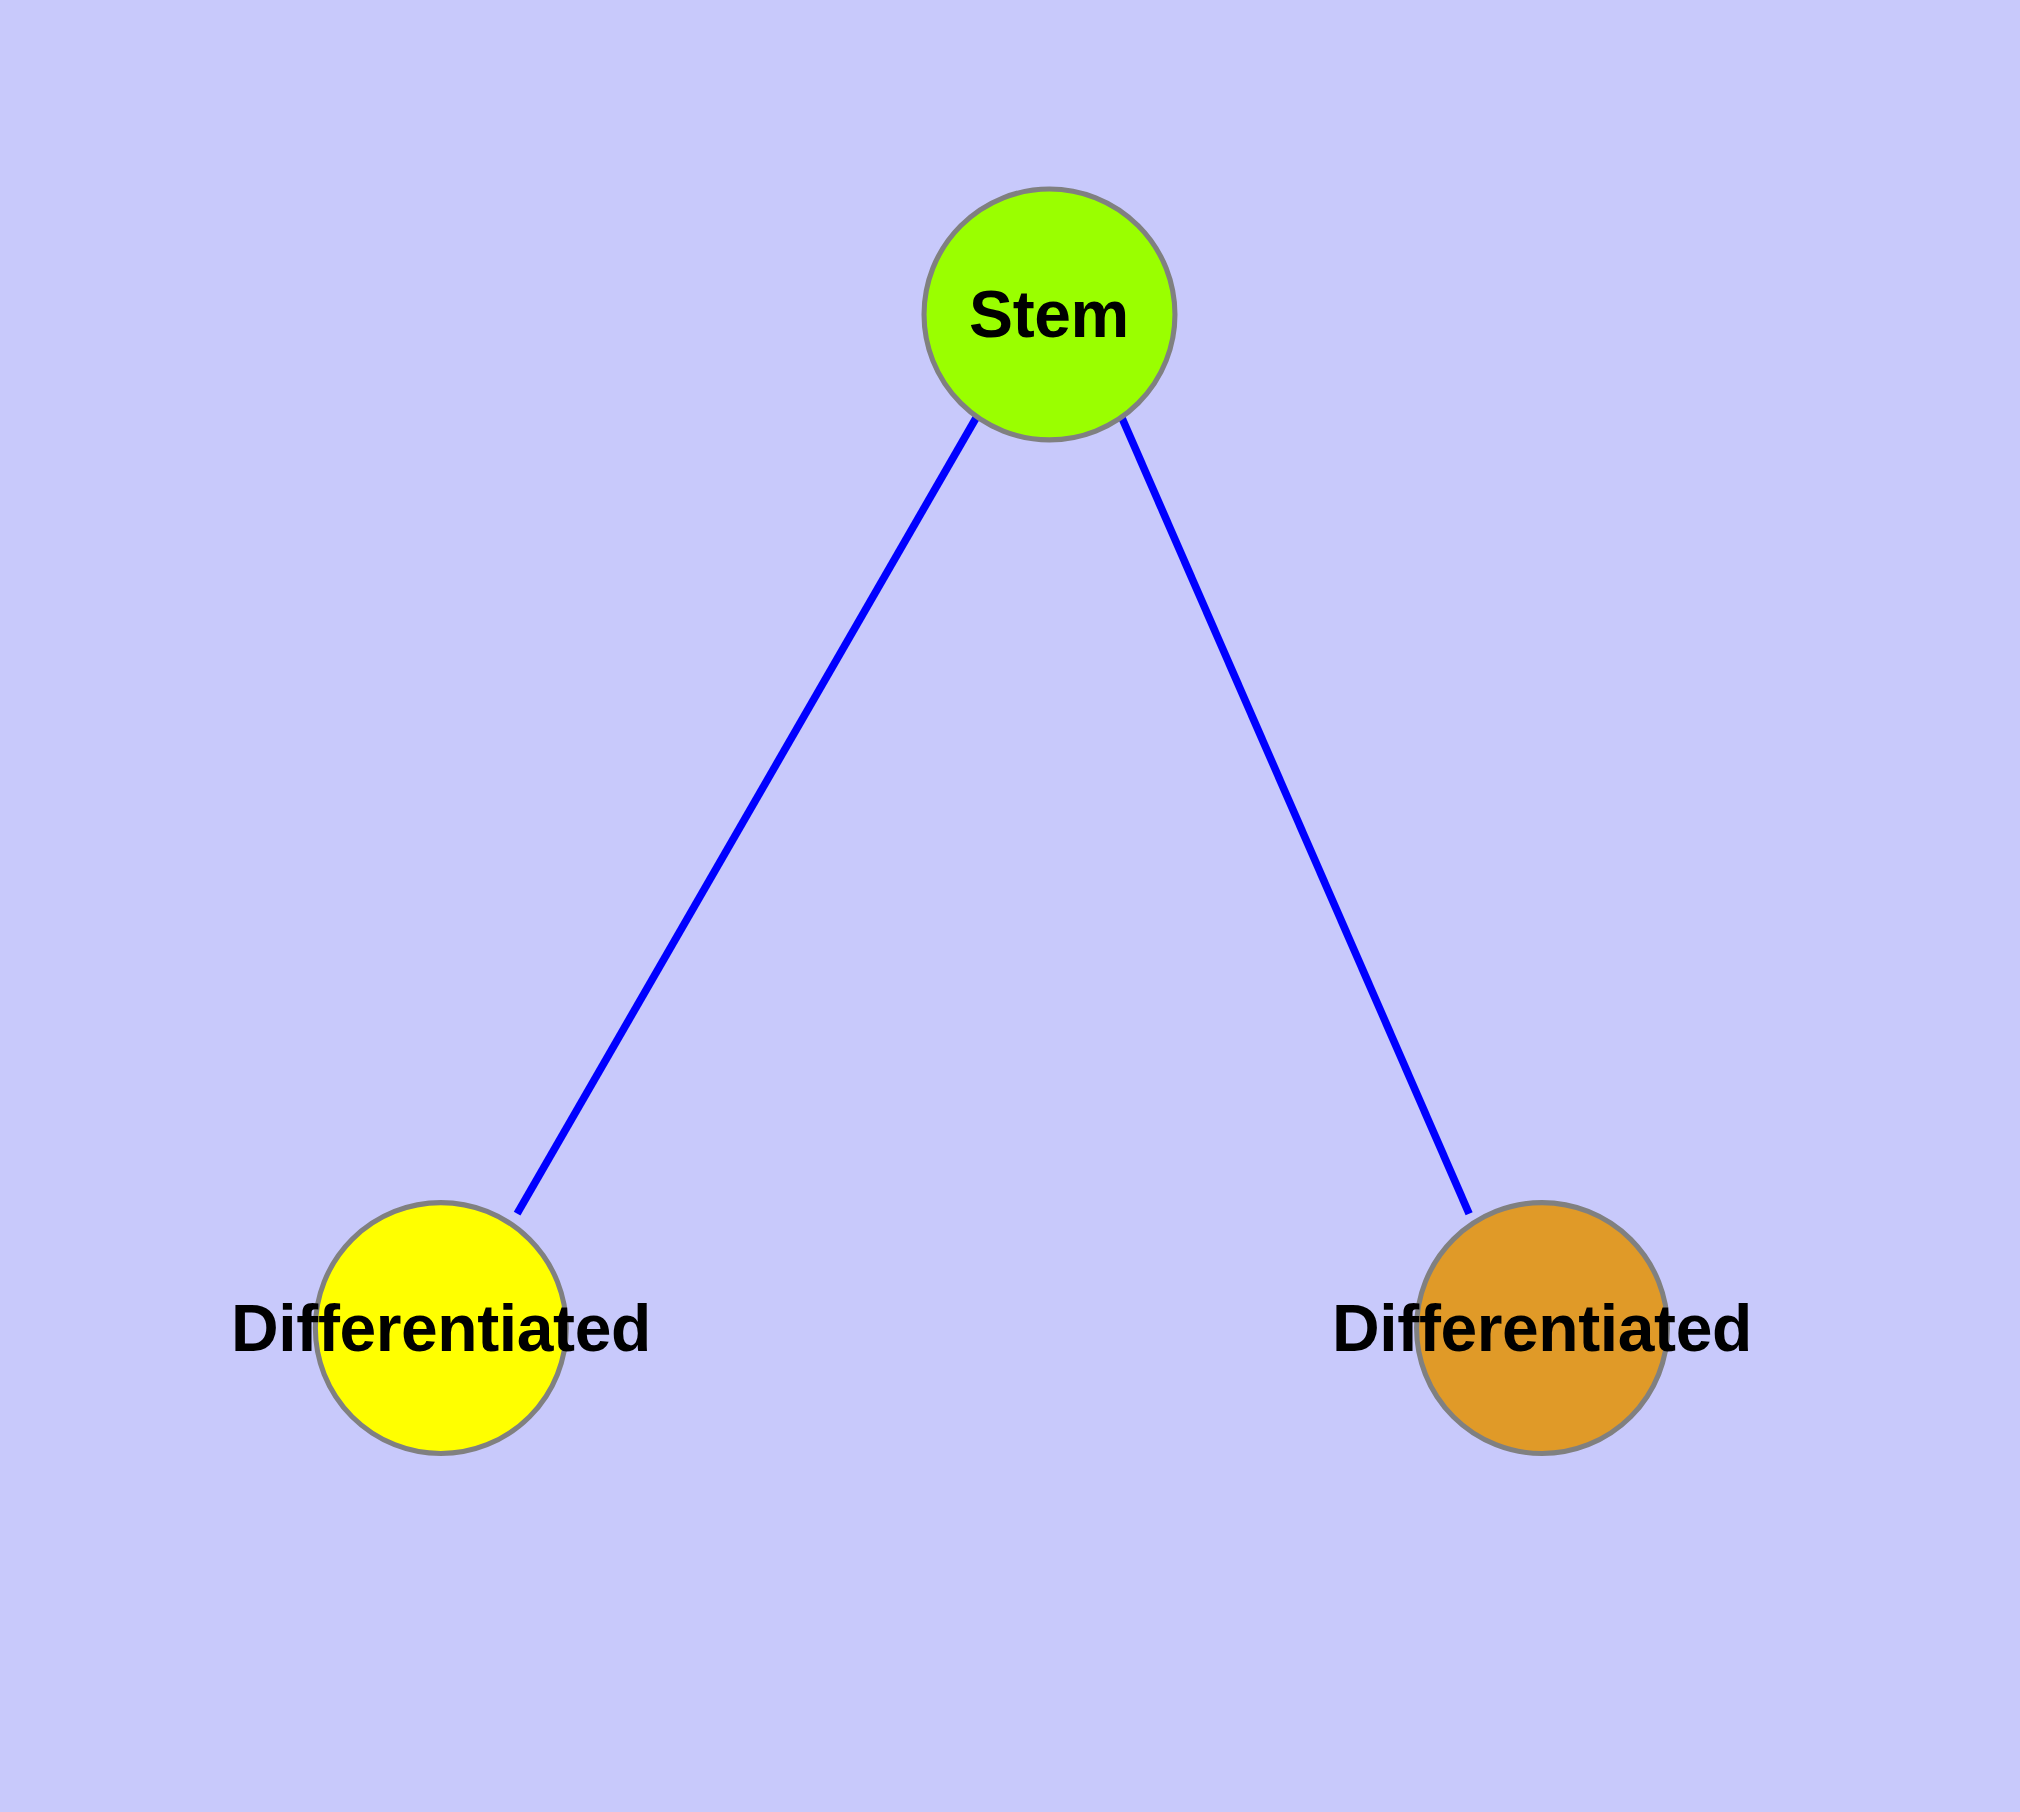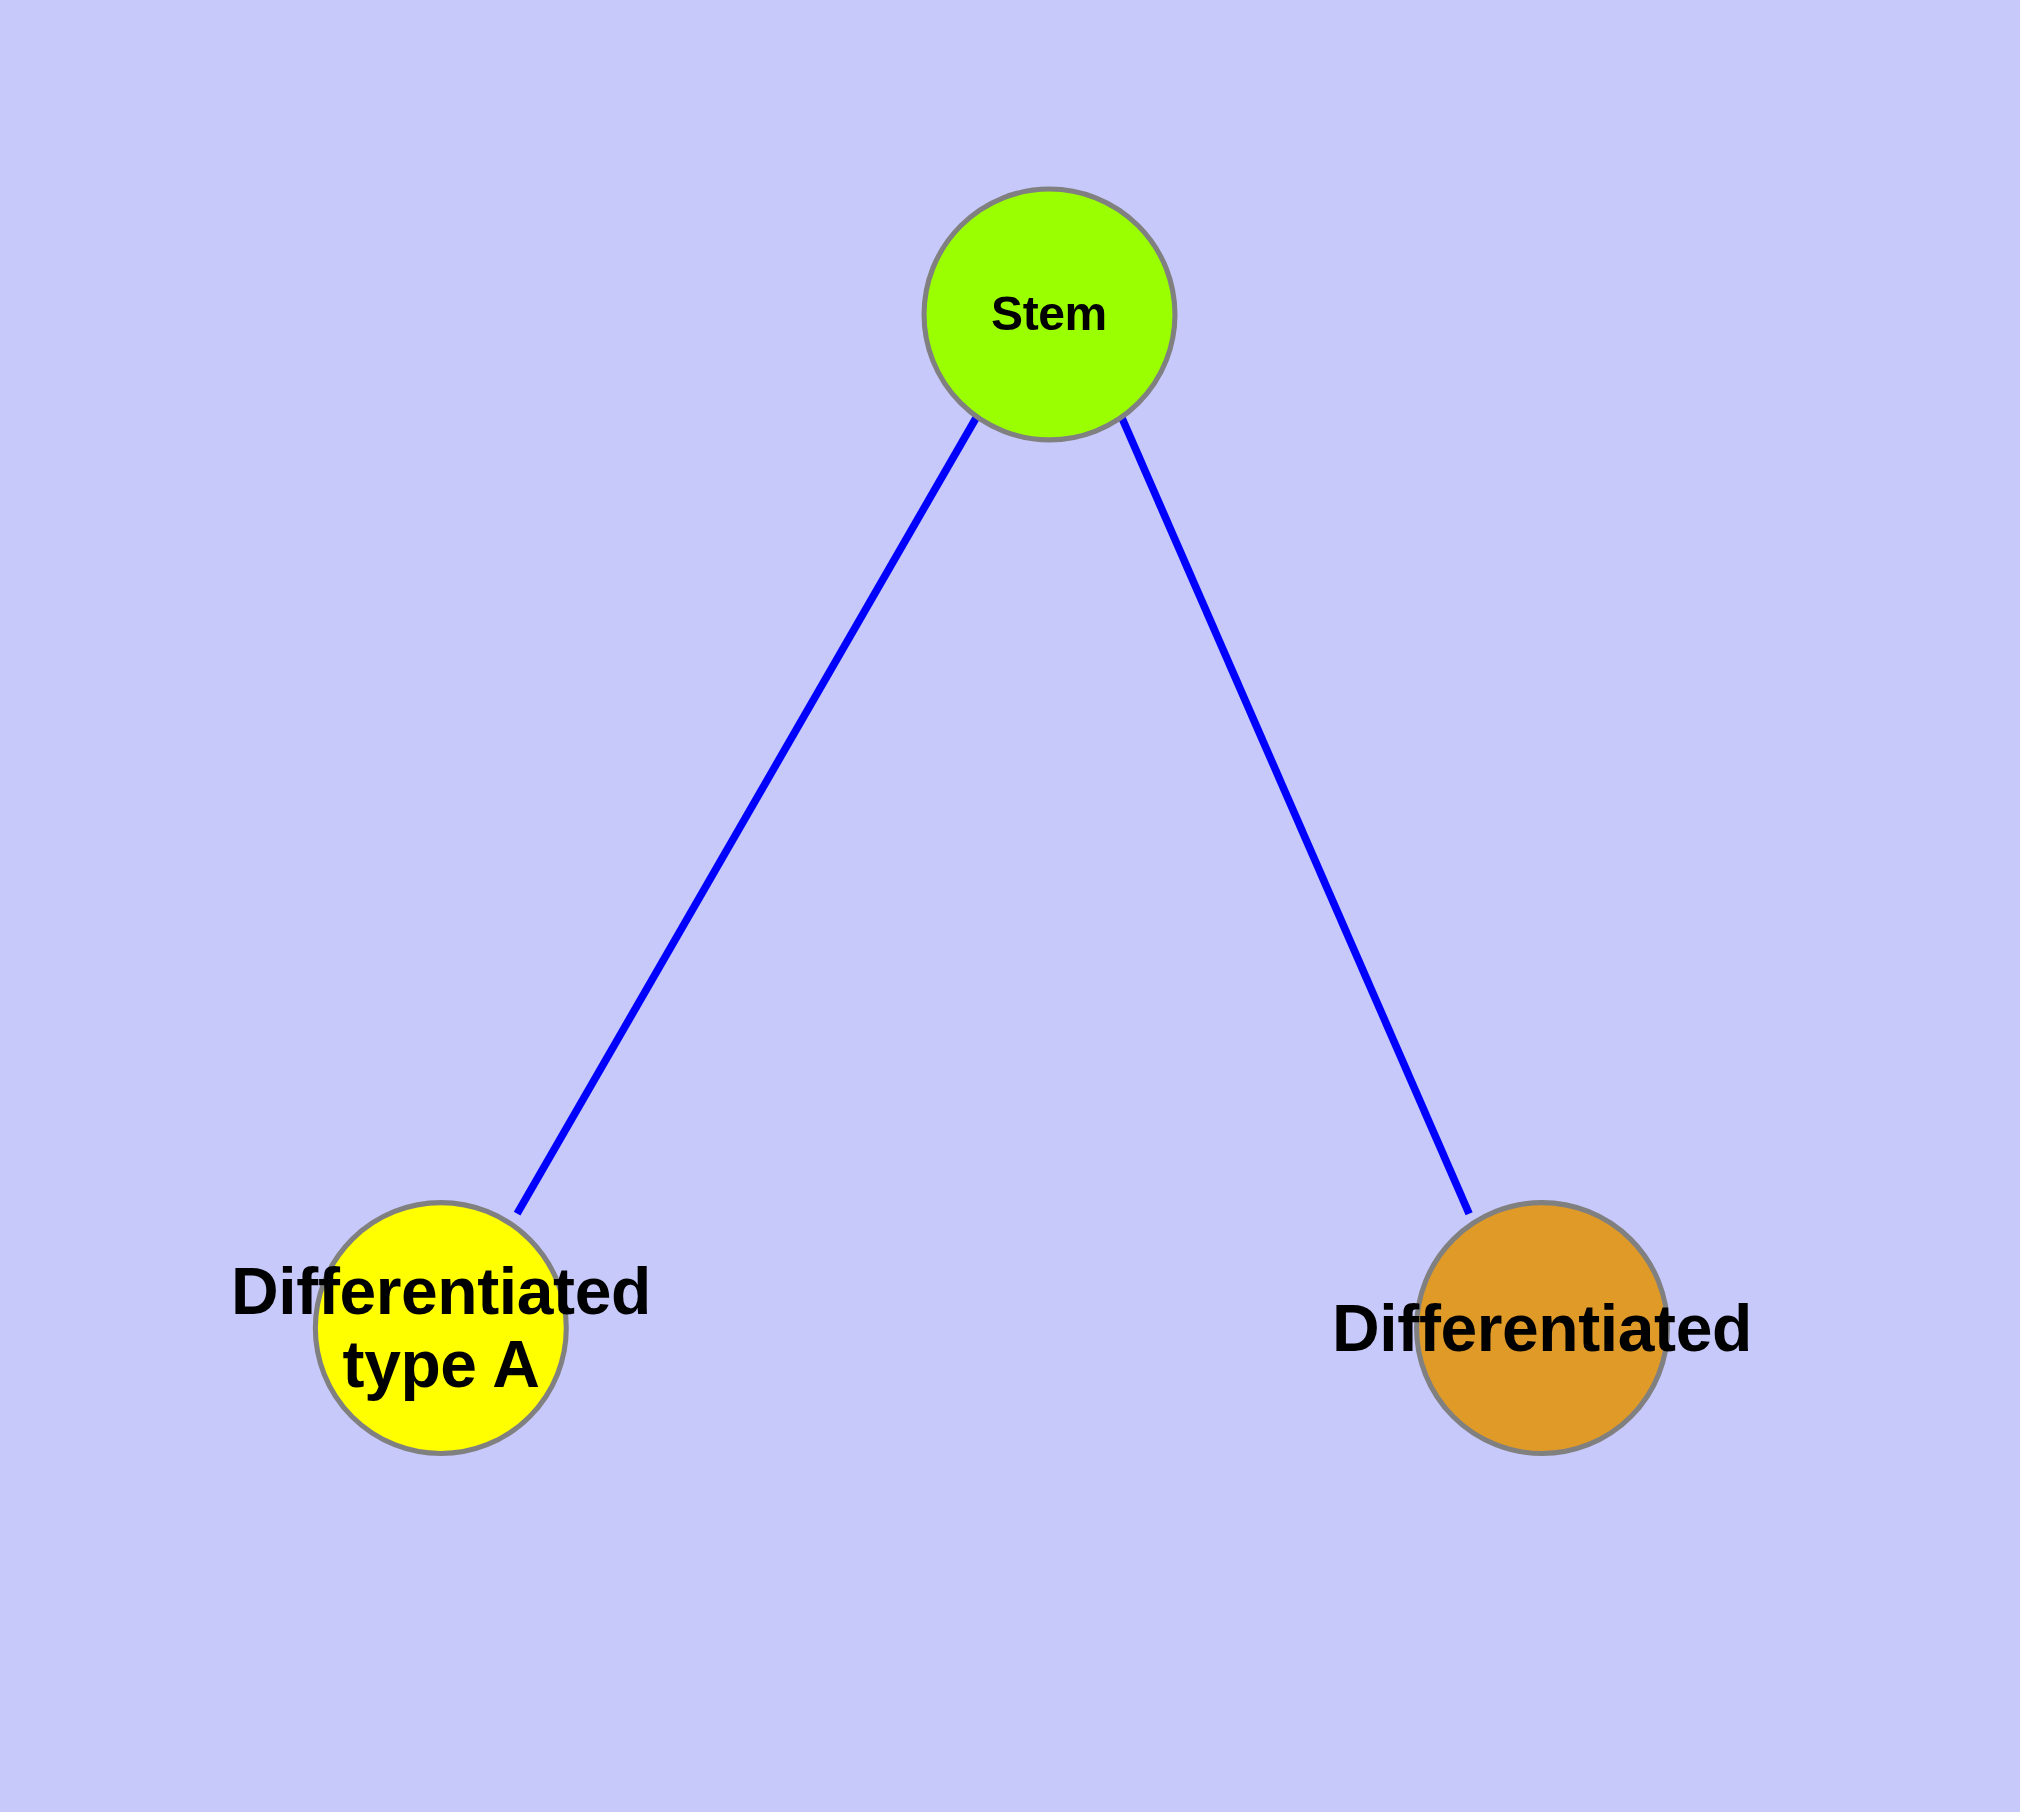--- a/index.html
+++ b/index.html
@@ -55,25 +55,24 @@
       <line class="graph-edge" x1="1152" y1="492" x2="610" y2="1432" stroke="#0000ff" stroke-width="9" stroke-linecap="butt"></line>
       <line class="graph-edge" x1="1323" y1="492" x2="1733" y2="1432" stroke="#0000ff" stroke-width="9" stroke-linecap="butt"></line>
     </g>
     <g>
       <circle class="graph-node" cx="1238" cy="371" r="148" fill="#9aff00" stroke="#808080" stroke-width="6"></circle>
       <circle class="graph-node" cx="520" cy="1567" r="148" fill="#ffff00" stroke="#808080" stroke-width="6"></circle>
       <circle class="graph-node" cx="1819" cy="1567" r="148" fill="#e09a28" stroke="#808080" stroke-width="6"></circle>
     </g>
   </svg>
 
-  <div class="node-label" style="left: 1049px; top: 314px; font-size: 48px; color: rgb(0, 0, 0);">
+  <div class="node-label" style="left: 1049px; top: 314px; font-size: 66px; color: rgb(0, 0, 0);">
       <span class="line">Stem</span>
     </div>
   <div class="node-label" style="left: 441px; top: 1328px; font-size: 66px; color: rgb(0, 0, 0);">
       <span class="line">Differentiated</span>
-      <span class="line">type A</span>
     </div>
   <div class="node-label" style="left: 1542px; top: 1328px; font-size: 66px; color: rgb(0, 0, 0);">
       <span class="line">Differentiated</span>
     </div>
 
 </div>
 
 
 </body></html>

